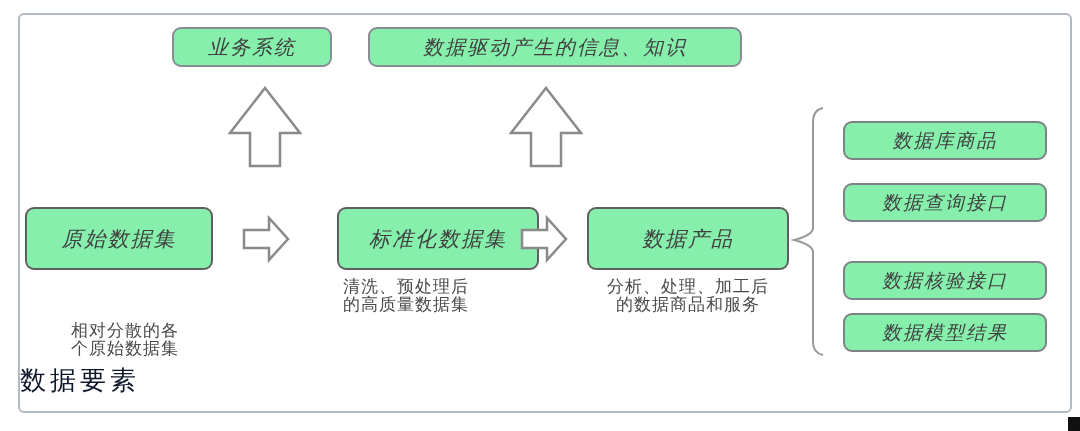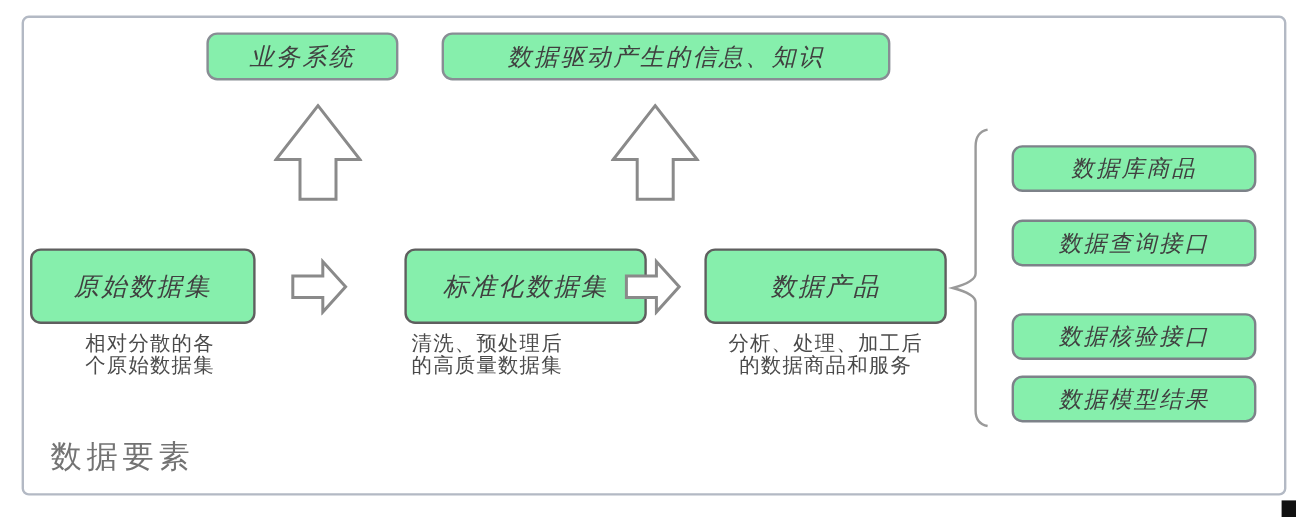--- a/index.html
+++ b/index.html
@@ -18,22 +18,22 @@
   }
   .top-box{border:2px solid #888d94;border-radius:9px;height:40px;top:27px;font-size:20px;}
   .flow-box{border:2px solid #5f5f5f;border-radius:9px;height:63px;top:207px;font-size:21px;}
   .out-box{border:2px solid #7d8289;border-radius:9px;height:39px;left:843px;width:204px;font-size:19px;}
   .caption{
     position:absolute;top:278px;text-align:center;font-size:17px;line-height:18px;
     color:#4a4a4a;letter-spacing:1px;
   }
   .arrow-svg{position:absolute;}
   .footer-label{
-    position:absolute;left:42px;top:363px;font-size:26px;letter-spacing:4px;
-    color:#737373;
+    position:absolute;left:20px;top:363px;font-size:26px;letter-spacing:4px;
+    color:#0f172a;
   }
   .screen-artifact{position:absolute;left:1068px;top:417px;width:12px;height:14px;background:#111;}
 </style>
 </head>
 <body>
 
 <div id="stage">
 
   <div class="outer-border"></div>
 
@@ -64,21 +64,21 @@
   </div>
 
   <svg class="arrow-svg" style="left:520px;top:215px;" width="48" height="48" viewBox="0 0 48 48">
     <polygon points="2,15 27,15 27,3 46,24 27,45 27,33 2,33" fill="#ffffff" stroke="#8a8a8a" stroke-width="2.5" stroke-linejoin="miter"></polygon>
   </svg>
 
   <div class="dbox flow-box" style="left:587px;width:202px;">
     <span>数据产品</span>
   </div>
 
-  <div class="caption" style="left:25px;width:200px;">
+  <div class="caption" style="left:25px;width:200px;margin-top:44px;">
     <div>相对分散的各</div>
     <div>个原始数据集</div>
   </div>
   <div class="caption" style="left:305px;width:202px;">
     <div>清洗、预处理后</div>
     <div>的高质量数据集</div>
   </div>
   <div class="caption" style="left:587px;width:202px;">
     <div>分析、处理、加工后</div>
     <div>的数据商品和服务</div>

